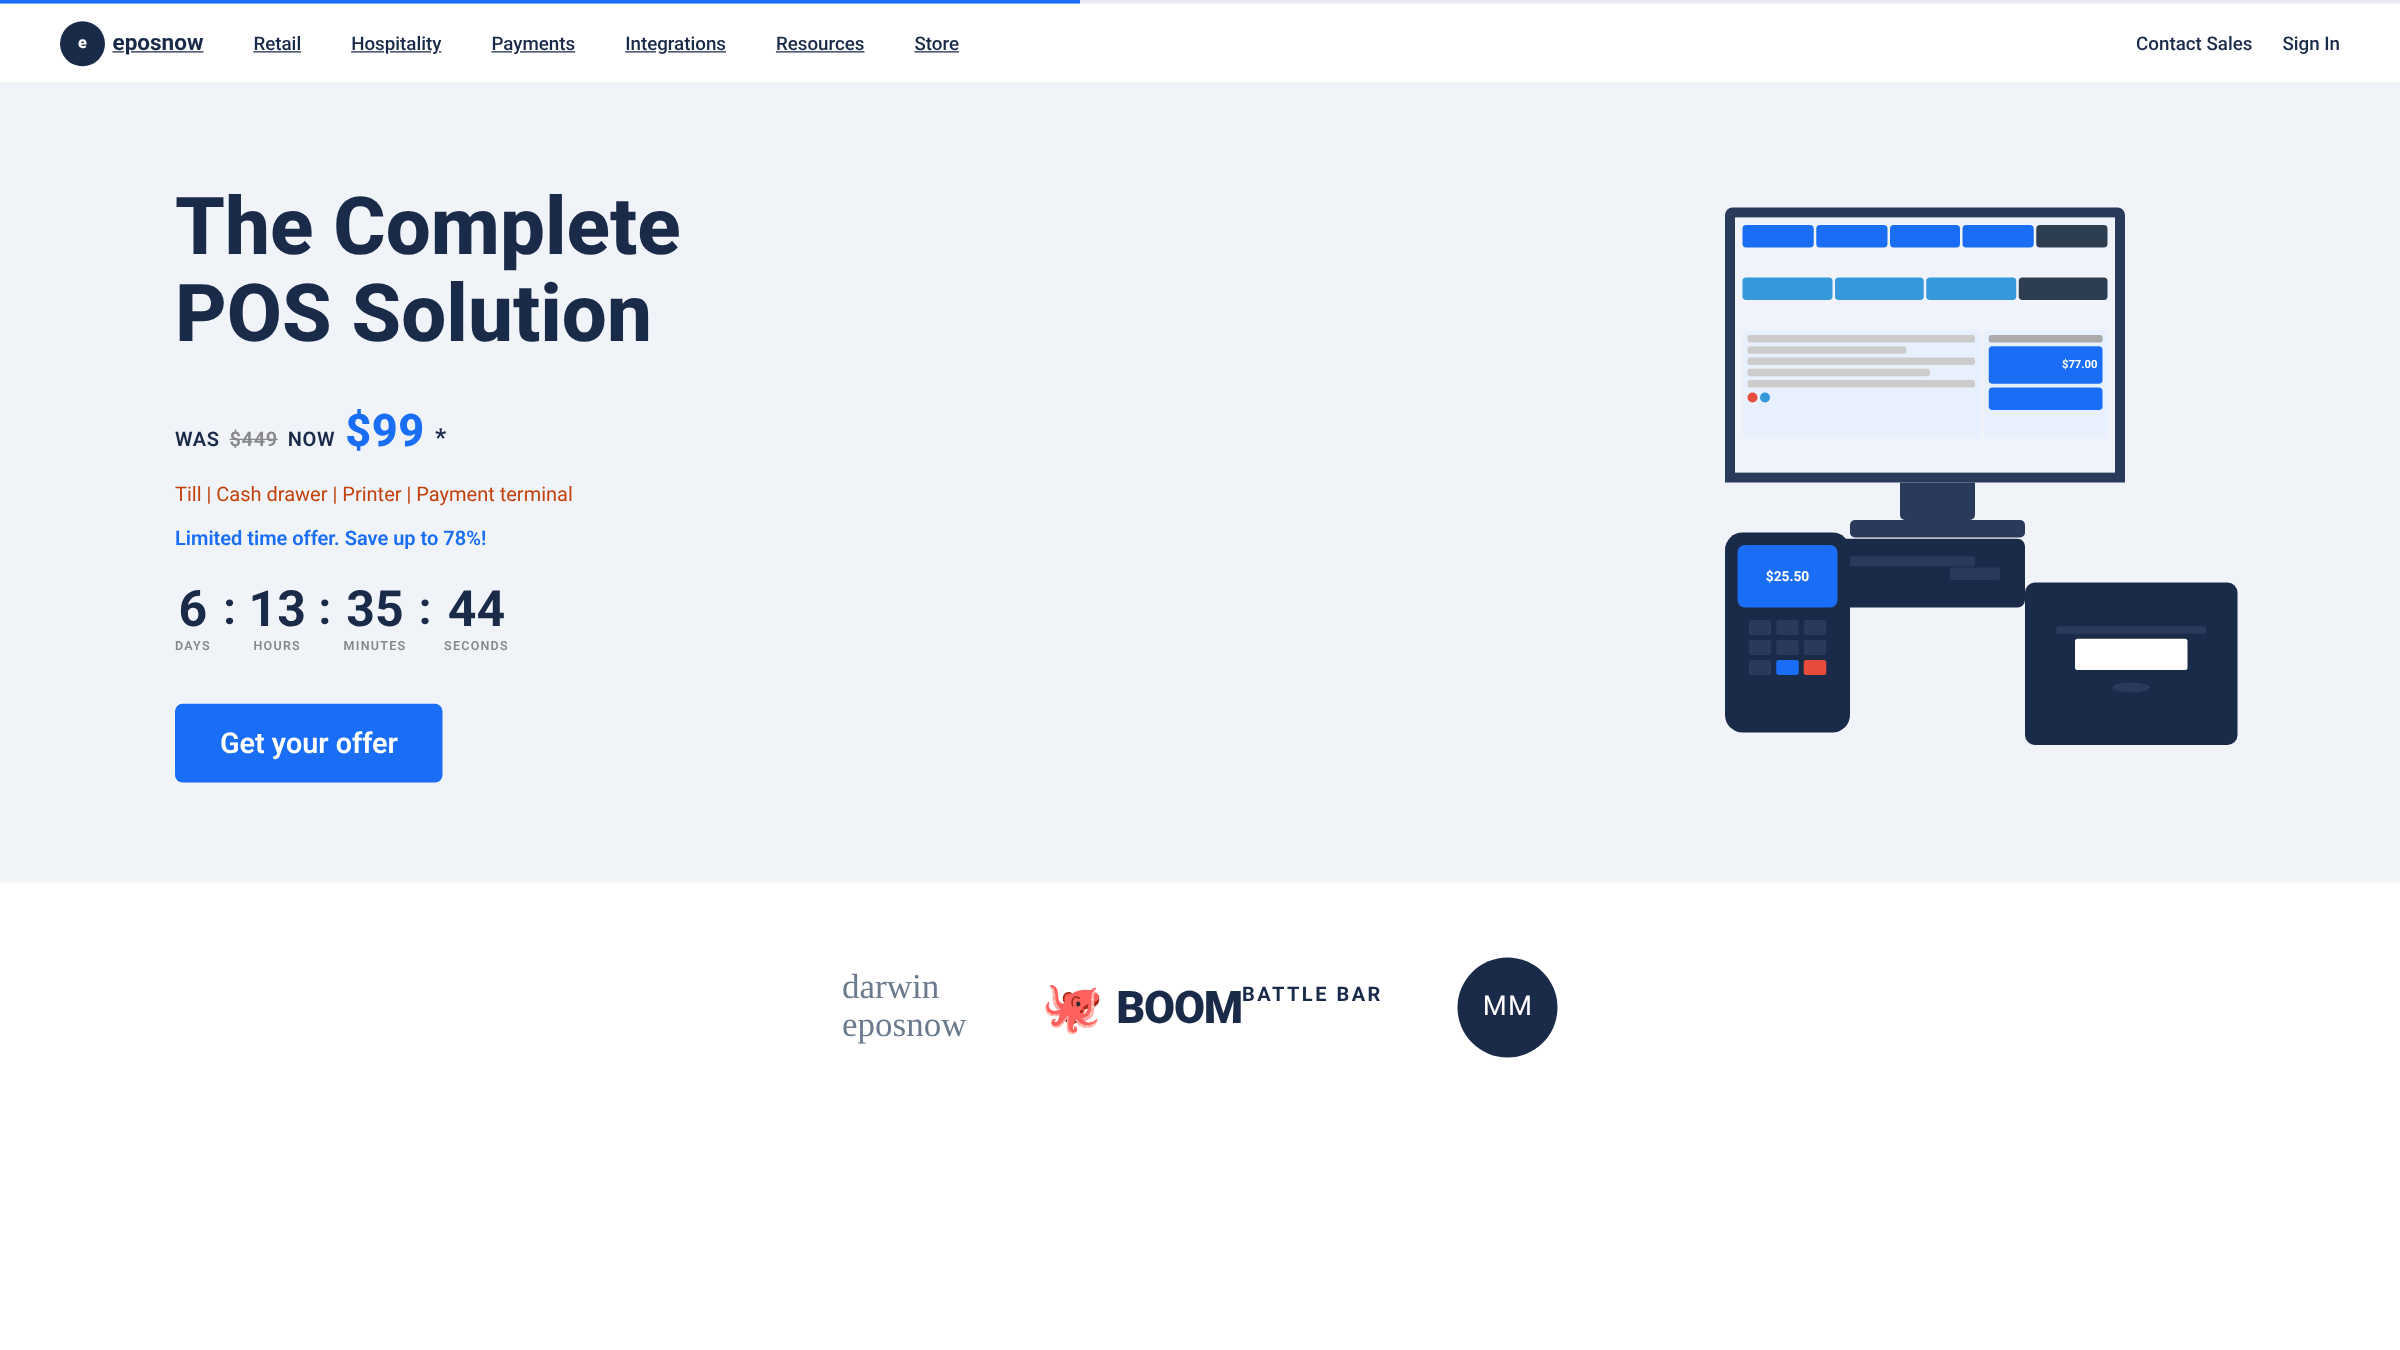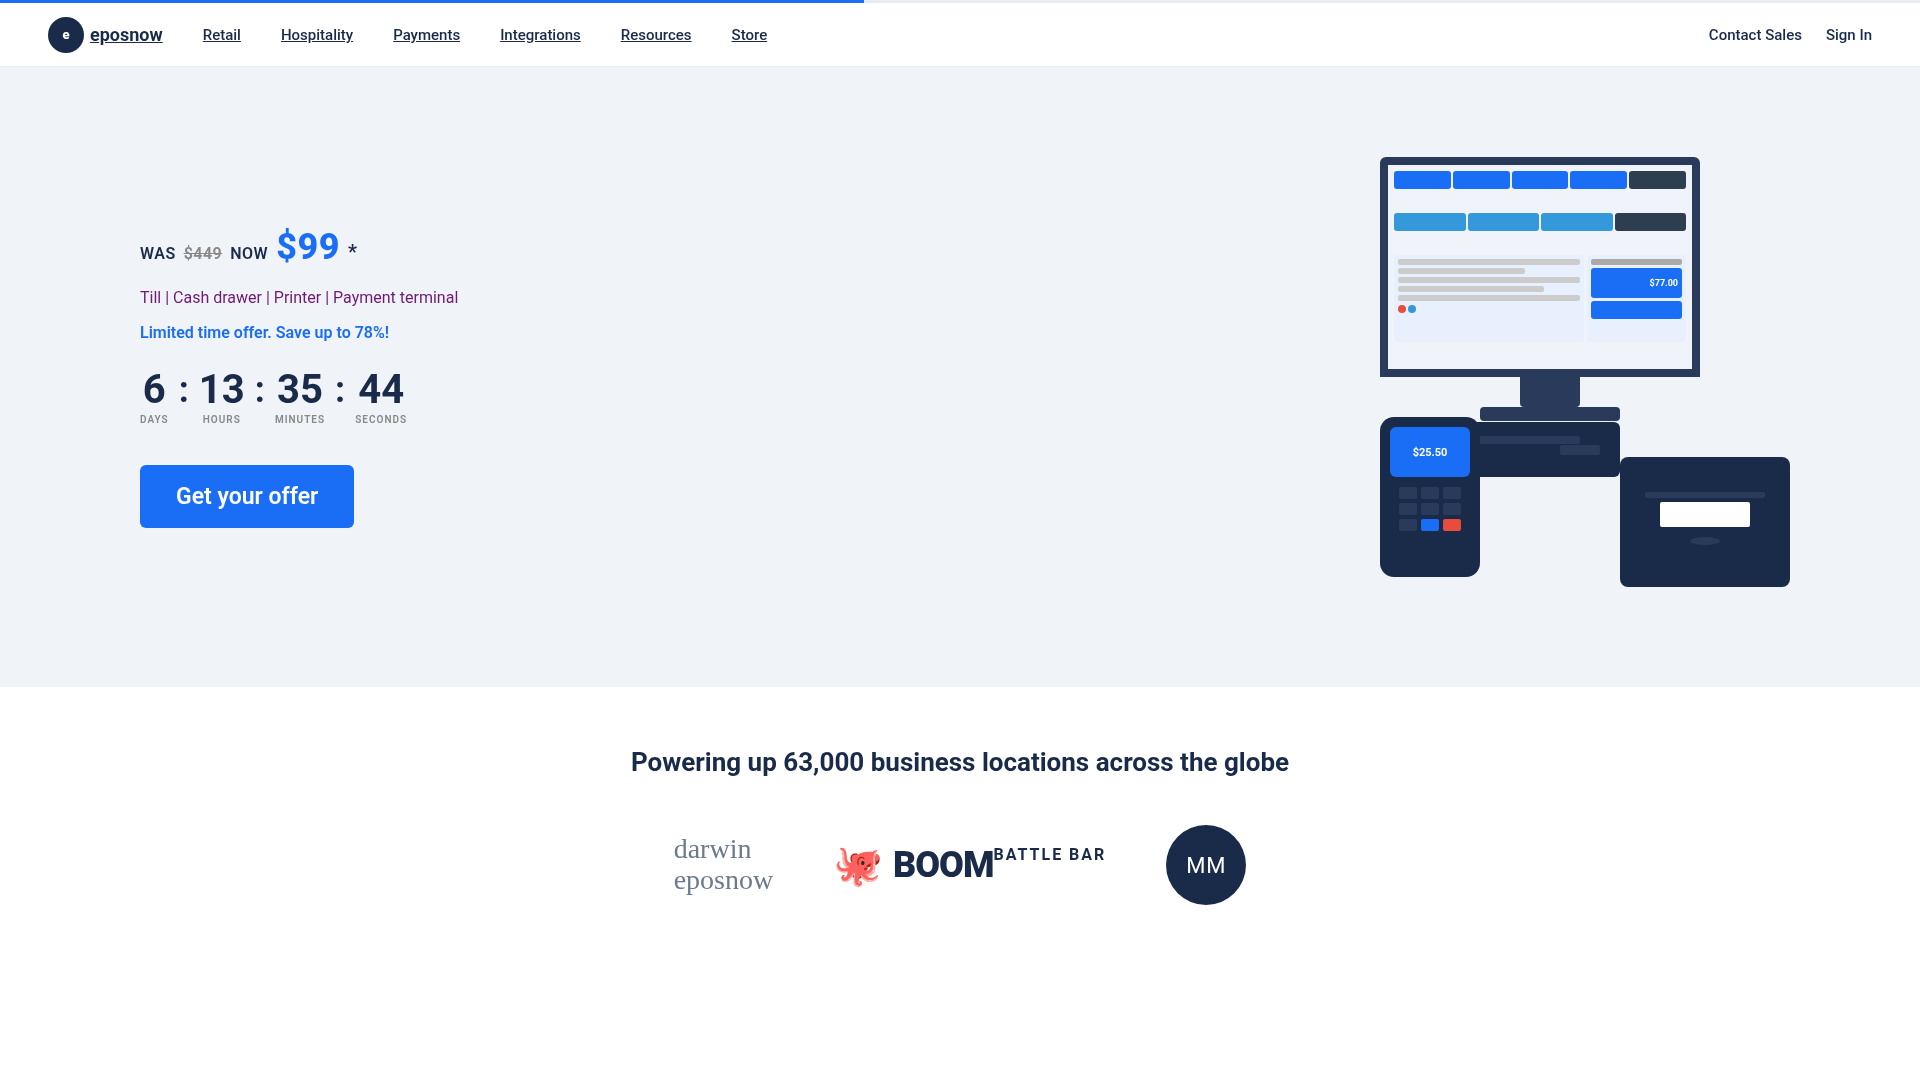--- a/index.html
+++ b/index.html
@@ -60,21 +60,21 @@
       font-weight: 600;
       color: #1a2b4a;
       text-transform: uppercase;
       letter-spacing: 0.5px;
     }
     .price-was { text-decoration: line-through; color: #888; }
     .price-now-value { color: #1a6ef5; font-size: 36px; font-weight: 800; }
     .price-asterisk { color: #1a2b4a; font-size: 20px; }
     .hero-includes {
       font-size: 16px;
-      color: #701a75;
+      color: #c2410c;
       margin-bottom: 16px;
       font-weight: 400;
     }
     .hero-limited {
       font-size: 16px;
       color: #1a2b4a;
       margin-bottom: 28px;
     }
     .hero-limited span { color: #1a6ef5; font-weight: 600; }
 
@@ -294,20 +294,21 @@
     </ul>
   </div>
   <div class="nav-right">
     <a href="#">Contact Sales</a>
     <a href="#">Sign In</a>
   </div>
 </nav>
 
 <section class="hero">
   <div class="hero-content">
+    <h1 class="hero-title">The Complete POS Solution</h1>
 
     <div class="price-row">
       <span>WAS</span>
       <span class="price-was">$449</span>
       <span>NOW</span>
       <span class="price-now-value">$99</span>
       <span class="price-asterisk">*</span>
     </div>
 
     <p class="hero-includes">Till | Cash drawer | Printer | Payment terminal</p>
@@ -409,21 +410,20 @@
 
     <div style="position:absolute; bottom:10px; right:10px; width:170px; height:130px; background:#1a2b4a; border-radius:8px;">
       <div style="width:120px;height:6px;background:#2a3a5a;border-radius:2px;margin:35px auto 0;"></div>
       <div style="width:90px;height:25px;background:#fff;border-radius:2px;margin:4px auto 0;"></div>
       <div style="width:30px;height:8px;background:#2a3a5a;border-radius:50%;margin:10px auto 0;"></div>
     </div>
   </div>
 </section>
 
 <section class="bottom-section">
-  <h2 class="bottom-title">Powering up 63,000 business locations across the globe</h2>
   <div class="logos-row">
 
     <div class="brand-logo">
       <div class="darwin-text">
         <div>darwin</div>
         <div>eposnow</div>
       </div>
     </div>
 
     <div class="boom-logo">

